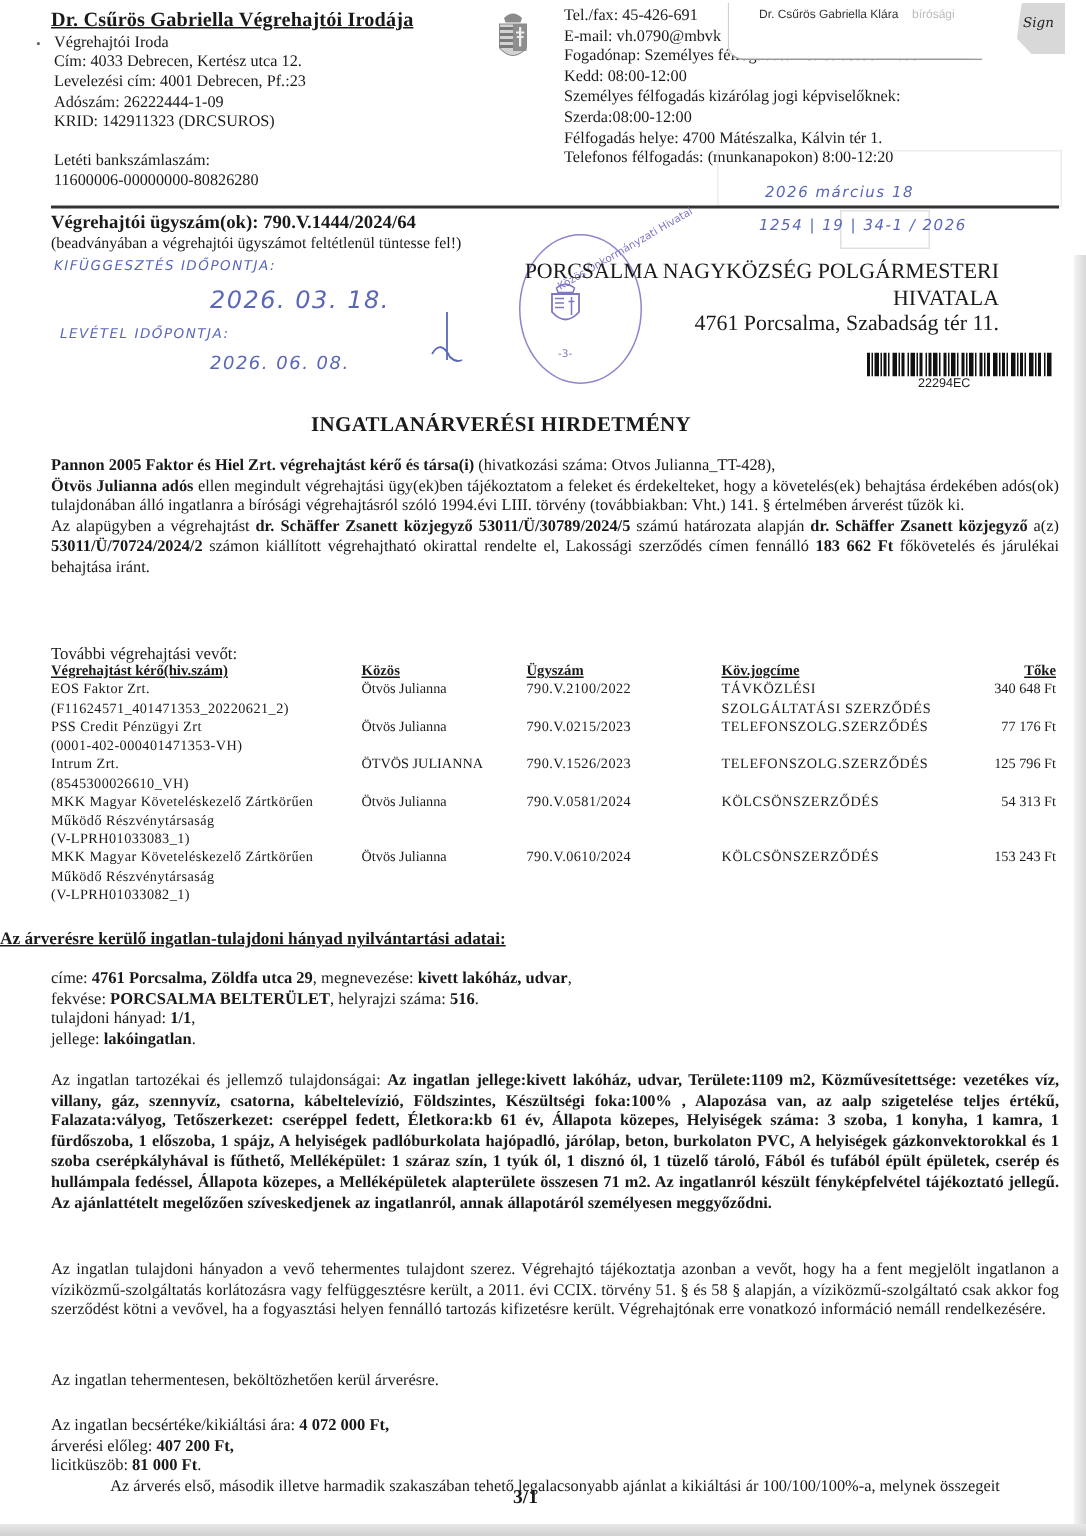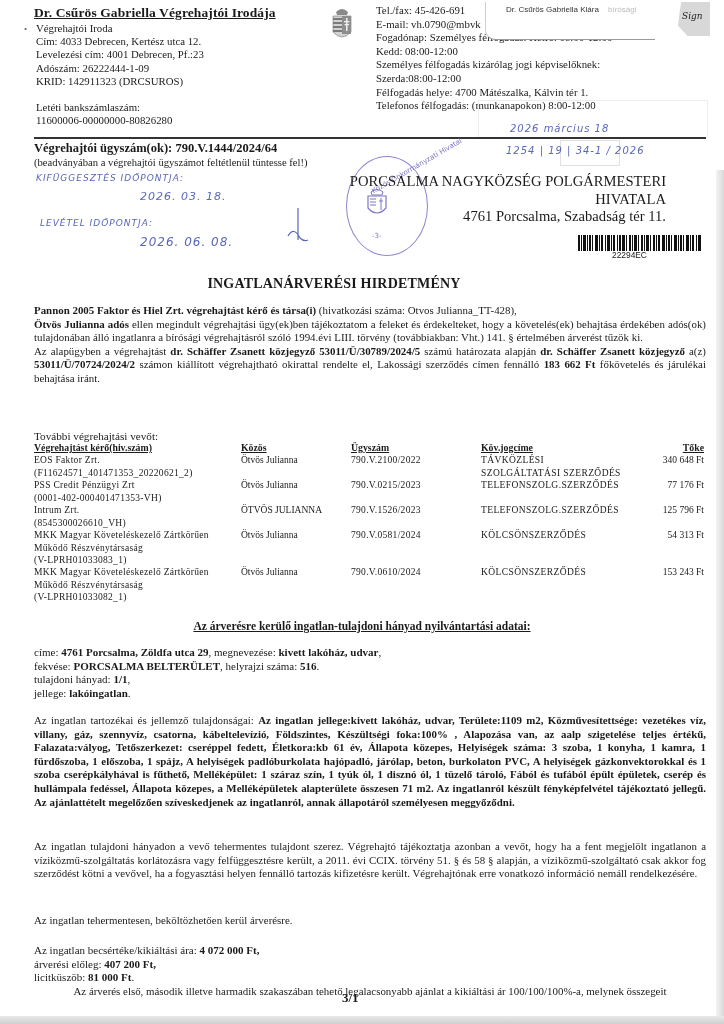--- a/index.html
+++ b/index.html
@@ -46,21 +46,21 @@
   .divider { left: 34px; top: 137px; width: 672px; height: 1.5px; background: #333; }
 
   
   .case { left: 34px; top: 140px; }
   .case-title { font-size: 12.5px; font-weight: bold; }
   .case-note { font-size: 10.6px; }
 
   
   .hand { font-family: "DejaVu Sans", sans-serif; color: #5a67b8; font-style: italic; letter-spacing: 1px; }
   .hw1 { left: 36px; top: 173px; font-size: 9px; }
-  .hw2 { left: 140px; top: 190px; font-size: 11px; }
+  .hw2 { left: 140px; top: 190px; font-size: 16px; }
   .hw3 { left: 40px; top: 218px; font-size: 9px; }
   .hw4 { left: 140px; top: 235px; font-size: 12px; }
   .hw-check { left: 286px; top: 206px; width: 24px; height: 40px; }
   .hw-top { left: 510px; top: 122px; font-size: 10px; }
   .hw-reg { left: 506px; top: 144px; font-size: 10px; }
   .reg-box { left: 560px; top: 140px; width: 60px; height: 26px; border: 1px solid #e0e0e0; }
   .reg-box2 { left: 478px; top: 100px; width: 230px; height: 38px; border: 1px solid #ededed; }
 
   
   .stamp {
@@ -87,21 +87,21 @@
   .cases-table { left: 34px; top: 442px; width: 670px; font-size: 9.5px; line-height: 12.4px; font-family: "Liberation Serif", serif; }
   .ct-head, .ct-row { display: grid; grid-template-columns: 207px 110px 130px 170px 53px; }
   .ct-head span { font-weight: bold; text-decoration: underline; font-size: 9.8px; }
   .ct-head span:last-child, .ct-row .c-amt { text-align: right; }
   .ct-row { margin-top: 0; }
   .c-code { letter-spacing: 0.3px; }
   .c-title { letter-spacing: 0.4px; }
   .cases-table .c-creditor { letter-spacing: 0.3px; }
 
   
-  .prop-head { left: 0; width: 724px; top: 619px; text-align: center; font-size: 11.5px; font-weight: bold; text-decoration: underline; }
+  .prop-head { left: 0; width: 724px; top: 619px; text-align: left; font-size: 11.5px; font-weight: bold; text-decoration: underline; }
 
   .prop-data { left: 34px; top: 646px; font-size: 11px; line-height: 13.6px; }
 
   .p2 { top: 714px; }
   .p3 { top: 840px; }
   .p4 { top: 914px; }
   .prices { left: 34px; top: 944px; font-size: 11px; line-height: 13.6px; }
   .p5 { top: 985px; }
   .page-num { left: 342px; top: 990px; font-size: 13px; font-weight: bold; }
 
@@ -139,21 +139,21 @@
 </svg>
 
 <div class="abs hdr-right">
   <div class="line">Tel./fax: 45-426-691</div>
   <div class="line">E-mail:  vh.0790@mbvk</div>
   <div class="line">Fogadónap: Személyes félfogadás: Hétfő: 08:00-12:00</div>
   <div class="line">Kedd: 08:00-12:00</div>
   <div class="line">Személyes félfogadás kizárólag jogi képviselőknek:</div>
   <div class="line">Szerda:08:00-12:00</div>
   <div class="line">Félfogadás helye: 4700 Mátészalka, Kálvin tér 1.</div>
-  <div class="line">Telefonos félfogadás: (munkanapokon) 8:00-12:00</div>
+  <div class="line">Telefonos félfogadás: (munkanapokon) 8:00-12:20</div>
 </div>
 
 <div class="abs sticker">
   <span class="sticker-text">Dr. Csűrös Gabriella Klára</span>
   <span class="sticker-ghost">bírósági</span>
 </div>
 <div class="abs sign-box">
   <span class="sign-text">Sign</span>
 </div>
 

